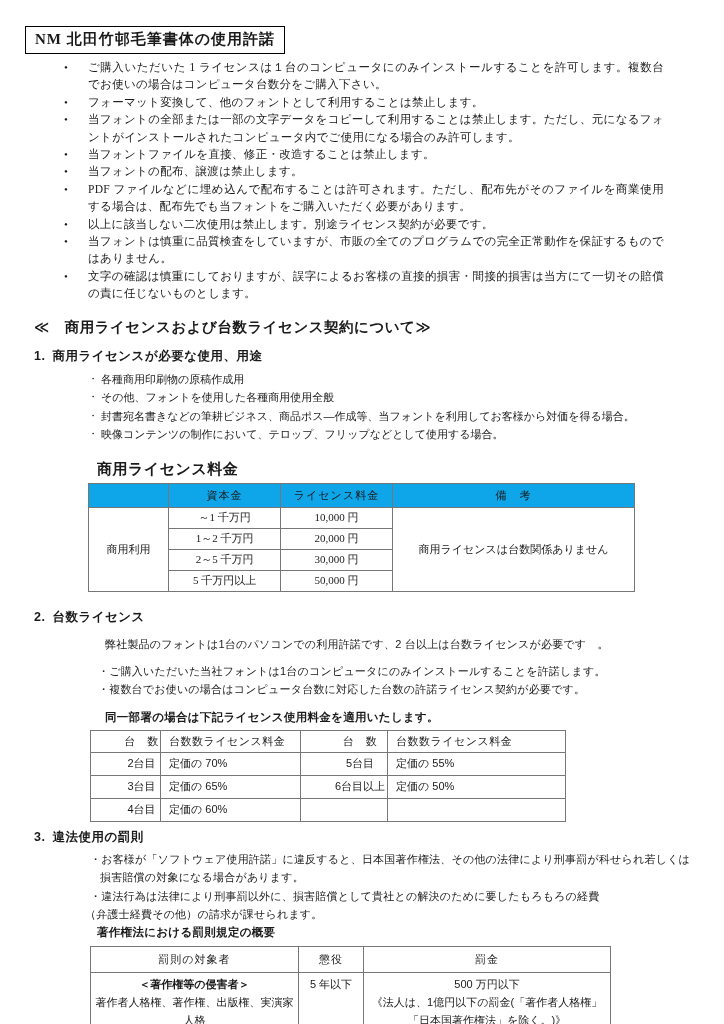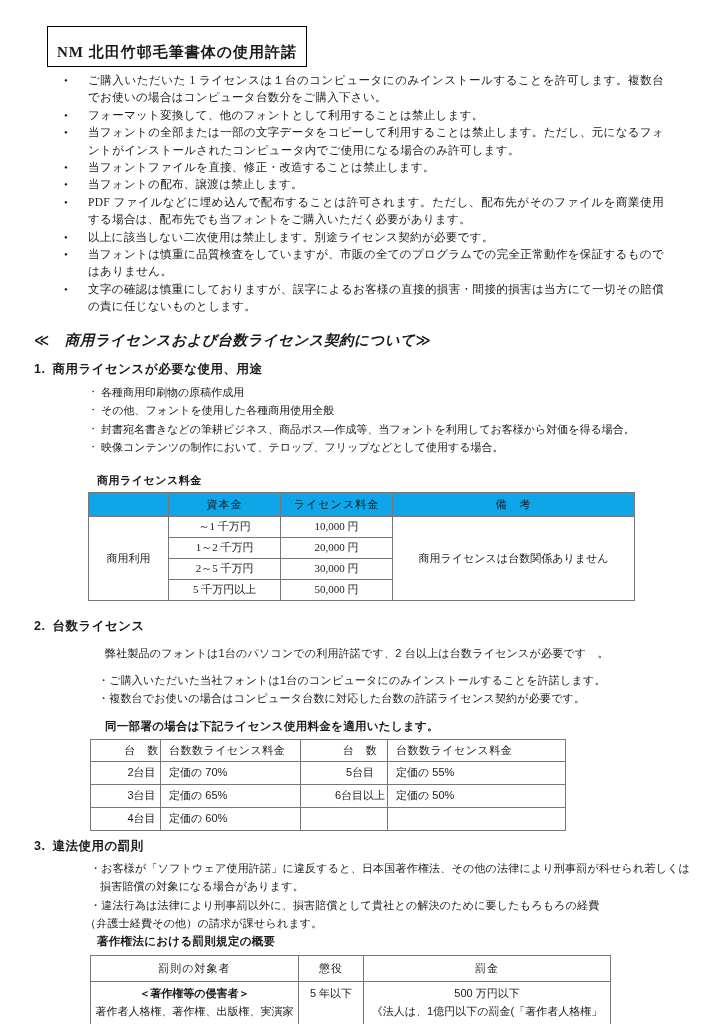--- a/index.html
+++ b/index.html
@@ -11,23 +11,23 @@
     background:#fff;
     color:#1a1a1a;
     font-family:"Liberation Serif","DejaVu Serif",serif;
     overflow:hidden;
   }
   .sans{font-family:"Liberation Sans","DejaVu Sans",sans-serif;}
 
   
   .title-box{
     display:inline-block;
-    margin-left:47px;
+    margin-left:25px;
     border:1px solid #000;
-    padding:16px 9px 4px 9px;
+    padding:3px 9px 4px 9px;
     font-size:15px;
     font-weight:bold;
     letter-spacing:1px;
   }
 
   
   ul.terms{
     list-style:none;
     margin:5px 0 0 60px;
     padding:0;
@@ -43,21 +43,20 @@
     position:absolute;left:4px;top:0;
     font-size:11px;
   }
 
   
   .main-heading{
     margin:15px 0 0 34px;
     font-size:14.5px;
     font-weight:bold;
     letter-spacing:0.5px;
-    font-style:italic;
   }
 
   
   .section-title{
     margin-left:34px;
     font-size:12.5px;
     font-weight:bold;
     letter-spacing:0.5px;
   }
   .section-title .sec-num{margin-right:7px;}
@@ -72,21 +71,21 @@
     padding:0;
     width:580px;
     font-size:11px;
     line-height:18.5px;
   }
   ul.usage li{position:relative;padding-left:11px;}
   ul.usage li::before{content:"・";position:absolute;left:-2px;top:0;font-size:10px;}
 
   .table-label{
     margin:16px 0 0 97px;
-    font-size:11px;
+    font-size:15px;
     font-weight:bold;
     letter-spacing:0.5px;
   }
 
   
   table{border-collapse:collapse;table-layout:fixed;}
   td,th{border:1px solid #777;overflow:hidden;}
 
   
   table.t1{

